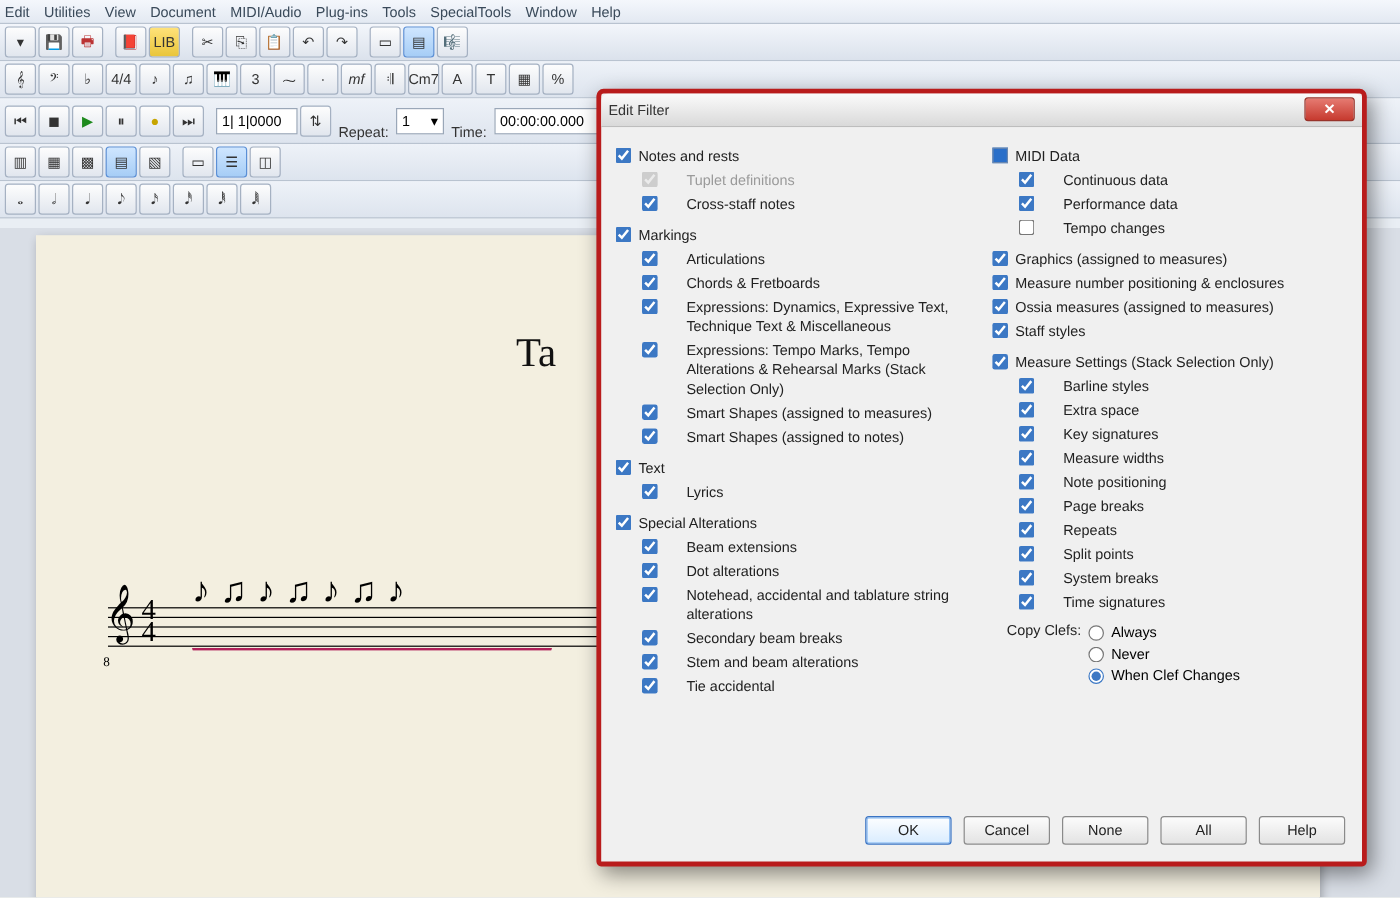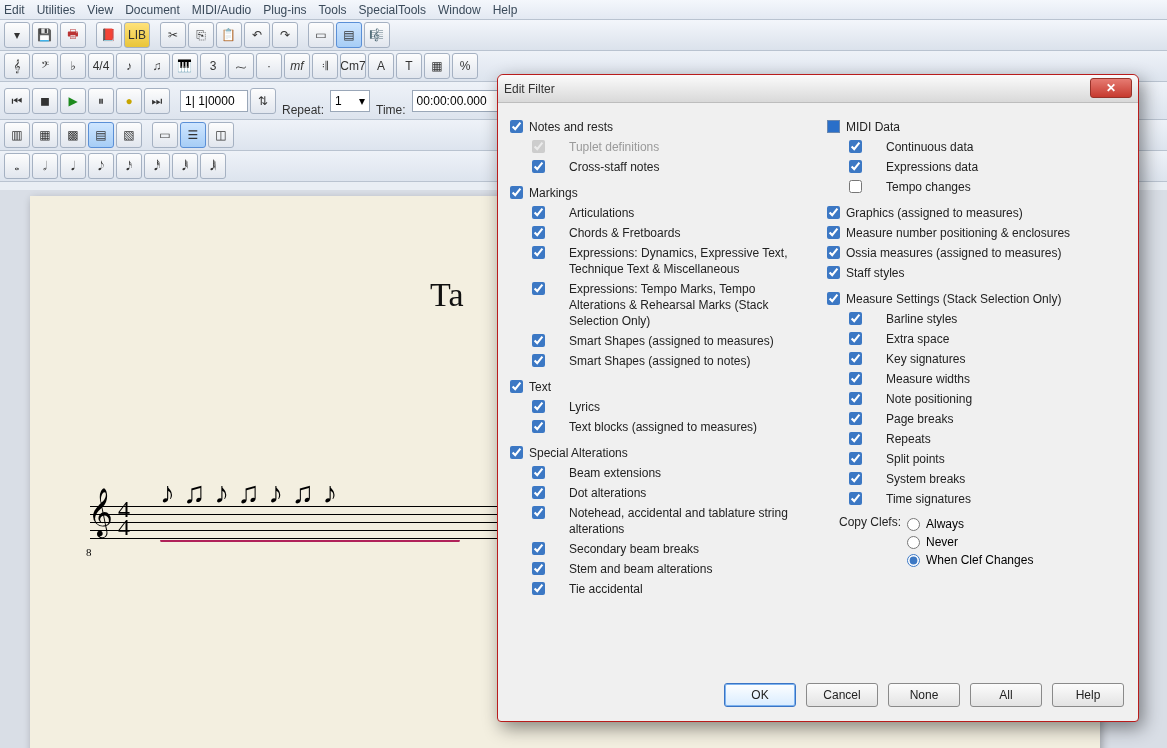--- a/index.html
+++ b/index.html
@@ -15,21 +15,21 @@
   .sep { width:6px; }
   .field { height:22px; border:1px solid #9aa7b8; background:#fff; padding:0 4px; display:flex; align-items:center;}
   .label { color:#333; padding:0 4px;margin-top:19px;}
   
   .doc { position:absolute; left:0; top:190px; right:0; bottom:0; background:#d9dee6; overflow:hidden;}
   .paper { position:absolute; left:30px; top:6px; width:1070px; height:620px; background:#f3efe0; box-shadow:2px 3px 8px rgba(0,0,0,.3);}
   .title { position:absolute; top:80px; left:400px; font-size:34px; font-family:'Times New Roman',serif; color:#111;}
   .staff { position:absolute; left:60px; top:310px; width:900px; }
   .stafflines div { height:1px; background:#000; margin-bottom:7px;}
   
-  .dialog { position:absolute; left:497px; top:74px; width:642px; height:648px; background:#f0f0f0; border:1px solid #b91c1c; border-radius:6px 6px 4px 4px; box-shadow:4px 6px 18px rgba(0,0,0,.45); display:flex; flex-direction:column;}
+  .dialog { position:absolute; left:497px; top:74px; width:642px; height:648px; background:#f0f0f0; border:4px solid #b91c1c; border-radius:6px 6px 4px 4px; box-shadow:4px 6px 18px rgba(0,0,0,.45); display:flex; flex-direction:column;}
   .titlebar { height:28px; background:linear-gradient(#fbfbfb,#d9d9d9); border-bottom:1px solid #bdbdbd; border-radius:6px 6px 0 0; display:flex; align-items:center; padding:0 6px; color:#333; position:relative;}
   .closebtn { position:absolute; right:6px; top:3px; width:42px; height:20px; border-radius:3px; background:linear-gradient(#e67b72,#c63a2f); border:1px solid #98332a; color:#fff; display:flex; align-items:center; justify-content:center; font-weight:bold; font-size:12px;}
   .dlgbody { flex:1; display:flex; padding:14px 12px 8px 12px; gap:18px; overflow:hidden;justify-content:center;}
   .col { flex:1; }
   .group { margin-bottom:6px;}
   .chk { display:flex; align-items:flex-start; gap:6px; padding:2px 0; line-height:16px;}
   .chk input { margin:1px 0 0 0; width:13px; height:13px; accent-color:#3c78c4;}
   .chk.header > label { font-weight:normal;}
   .chk.child { padding-left:22px;gap:24px;}
   .chk.disabled label { color:#9a9a9a;}
@@ -224,24 +224,20 @@
       </div>
       <div class="group">
         <div class="chk header">
             <input type="checkbox" checked="" style="">
             <label>Text</label>
           </div>
         <div class="chk child">
             <input type="checkbox" checked="" style="">
             <label>Lyrics</label>
           </div>
-        <div class="chk child">
-            <input type="checkbox" checked="" style="">
-            <label>Text blocks (assigned to measures)</label>
-          </div>
       </div>
       <div class="group">
         <div class="chk header">
             <input type="checkbox" checked="" style="">
             <label>Special Alterations</label>
           </div>
         <div class="chk child">
             <input type="checkbox" checked="" style="">
             <label>Beam extensions</label>
           </div>
@@ -273,21 +269,21 @@
         <div class="chk header">
             <span class="tristate"></span>
             <label>MIDI Data</label>
           </div>
         <div class="chk child">
             <input type="checkbox" checked="" style="">
             <label>Continuous data</label>
           </div>
         <div class="chk child">
             <input type="checkbox" checked="" style="">
-            <label>Expressions data</label>
+            <label>Performance data</label>
           </div>
         <div class="chk child">
             <input type="checkbox" style="">
             <label>Tempo changes</label>
           </div>
       </div>
       <div class="group">
         <div class="chk header">
             <input type="checkbox" checked="" style="">
             <label>Graphics (assigned to measures)</label>

